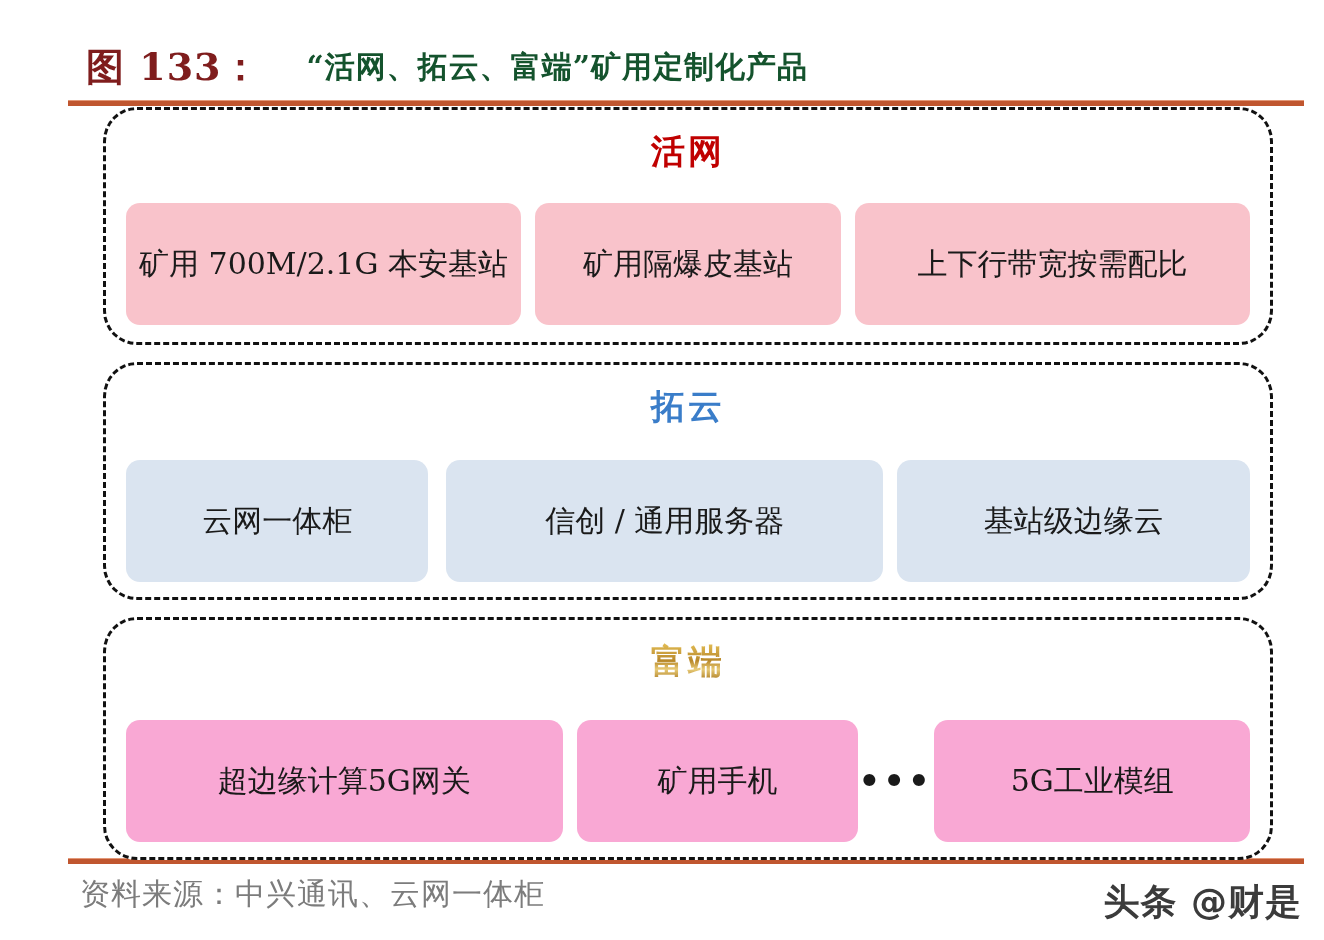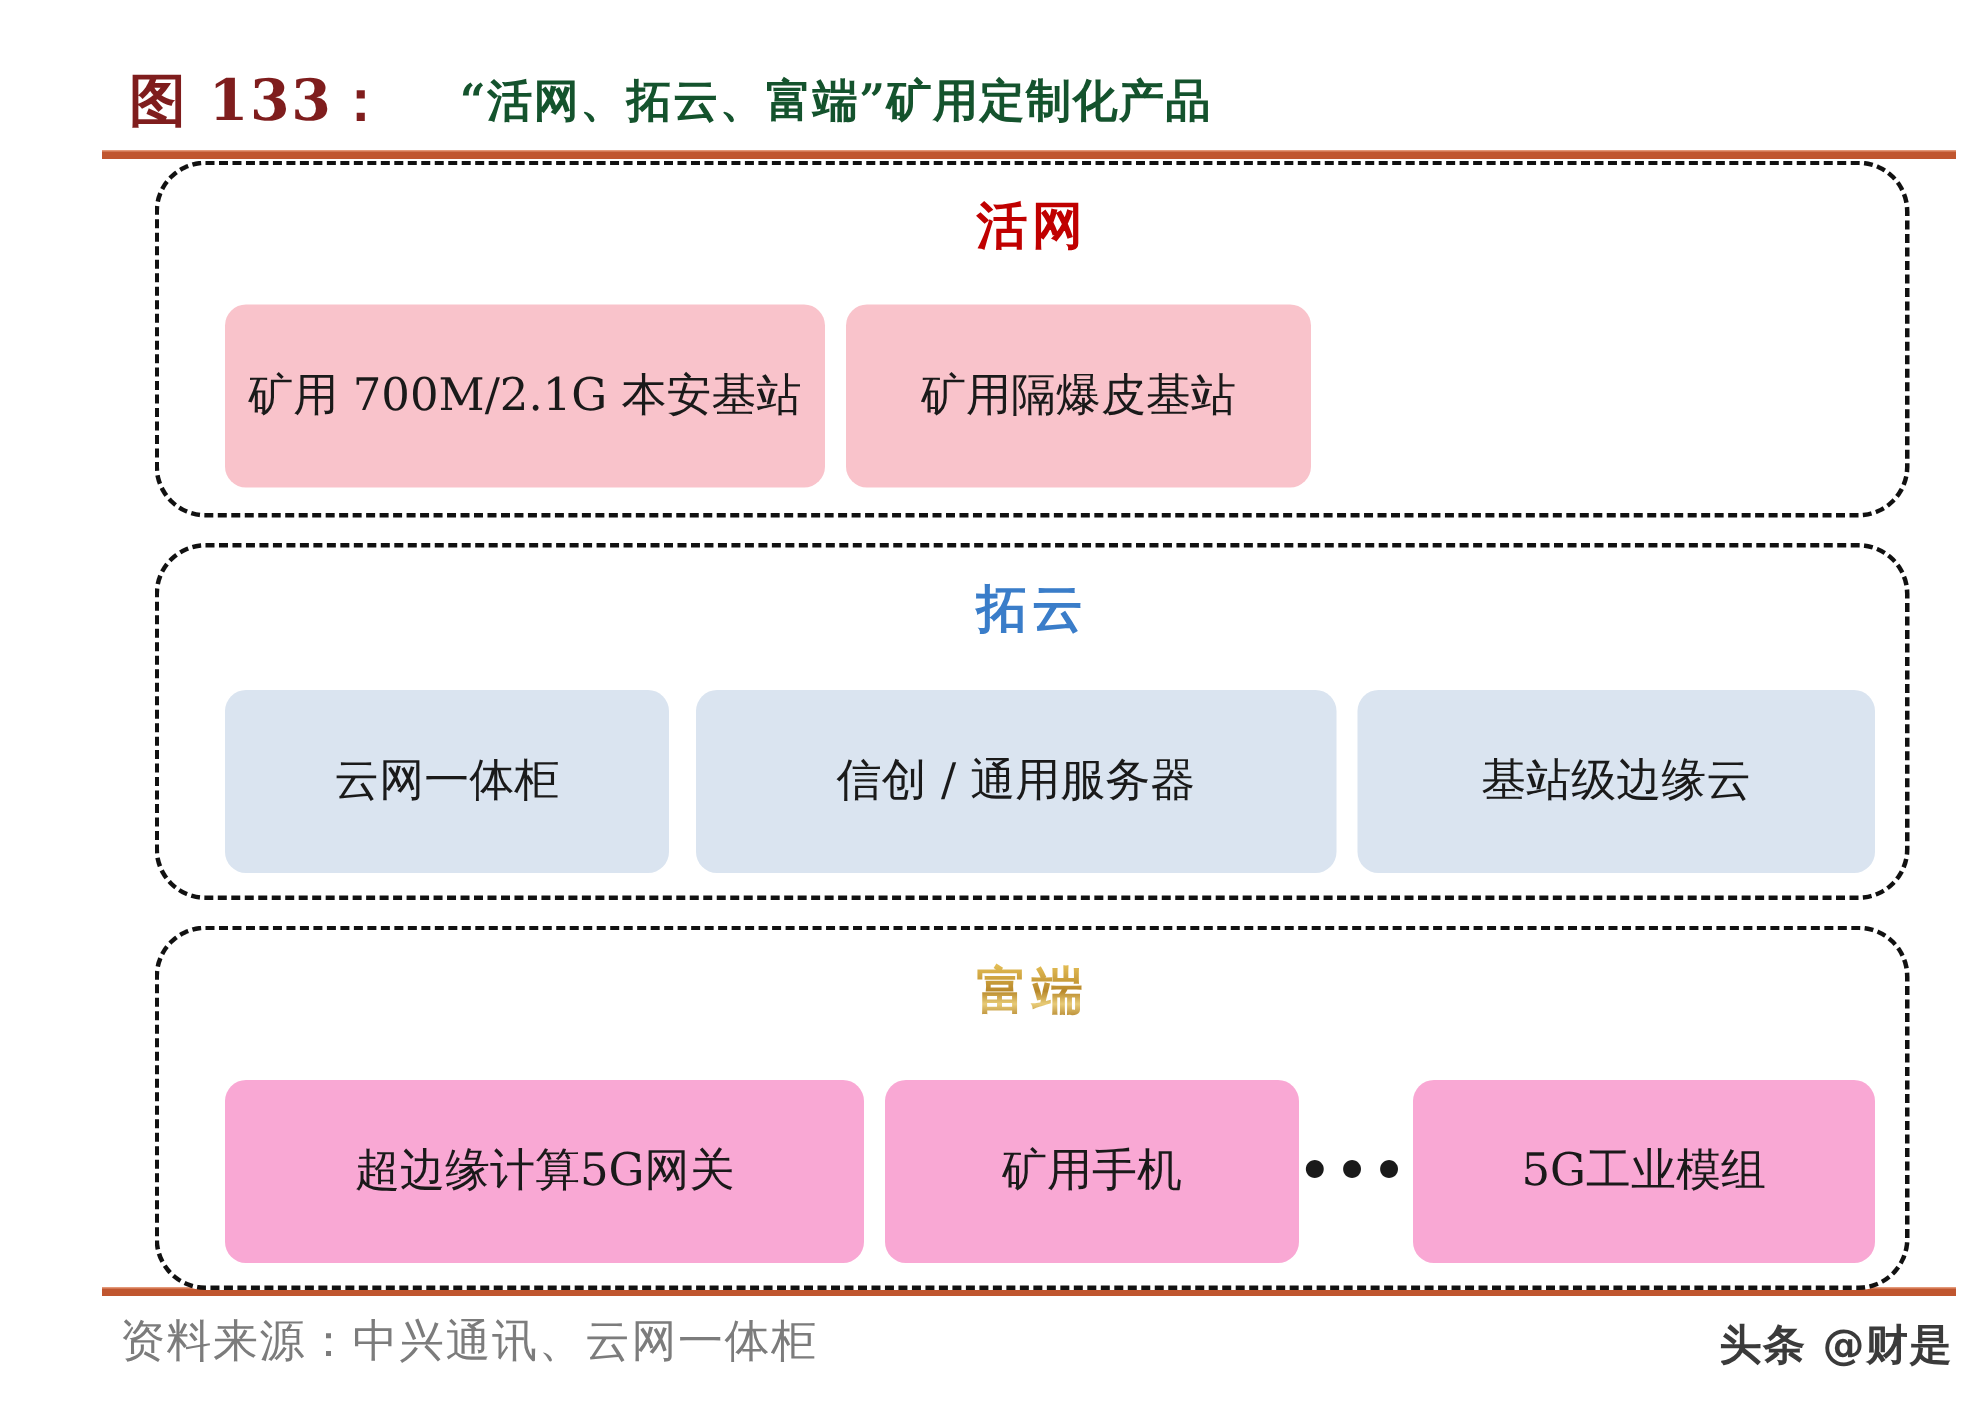--- a/index.html
+++ b/index.html
@@ -87,21 +87,20 @@
     -webkit-text-fill-color: transparent;
   }
 
   
   .card-row {
     position: absolute;
     left: 20px;
     right: 20px;
     display: flex;
     align-items: center;
-    margin-left: 24px;
   }
   #row-1 { top: 93px;  height: 122px; }
   #row-2 { top: 95px;  height: 122px; }
   #row-3 { top: 100px; height: 122px; }
 
   .card {
     border-radius: 14px;
     display: flex;
     align-items: center;
     justify-content: center;
@@ -152,21 +151,21 @@
     font-size: 30px;
     color: #7c7c7c;
     font-family: "DejaVu Serif", "Liberation Serif", serif;
     letter-spacing: 1px;
     white-space: nowrap;
   }
   .watermark {
     position: absolute;
     right: 22px;
     top: 878px;
-    font-size: 28px;
+    font-size: 36px;
     font-weight: bold;
     color: #2b2b2b;
     font-family: "DejaVu Sans", "Liberation Sans", sans-serif;
     letter-spacing: 1px;
     white-space: nowrap;
     opacity: 0.92;
   }
 </style>
 </head>
 <body>
@@ -177,20 +176,21 @@
 </div>
 
 <div class="rule rule-top"></div>
 <div class="rule rule-bottom"></div>
 
 <div class="section" id="section-1">
   <div class="section-heading" id="heading-1">活网</div>
   <div class="card-row" id="row-1">
     <div class="card card-pink" id="s1-card-1">矿用 700M/2.1G 本安基站</div>
     <div class="card card-pink" id="s1-card-2">矿用隔爆皮基站</div>
+    <div class="card card-pink" id="s1-card-3">上下行带宽按需配比</div>
   </div>
 </div>
 
 <div class="section" id="section-2">
   <div class="section-heading" id="heading-2">拓云</div>
   <div class="card-row" id="row-2">
     <div class="card card-blue" id="s2-card-1">云网一体柜</div>
     <div class="card card-blue" id="s2-card-3">信创 / 通用服务器</div>
     <div class="card card-blue" id="s2-card-2">基站级边缘云</div>
   </div>

